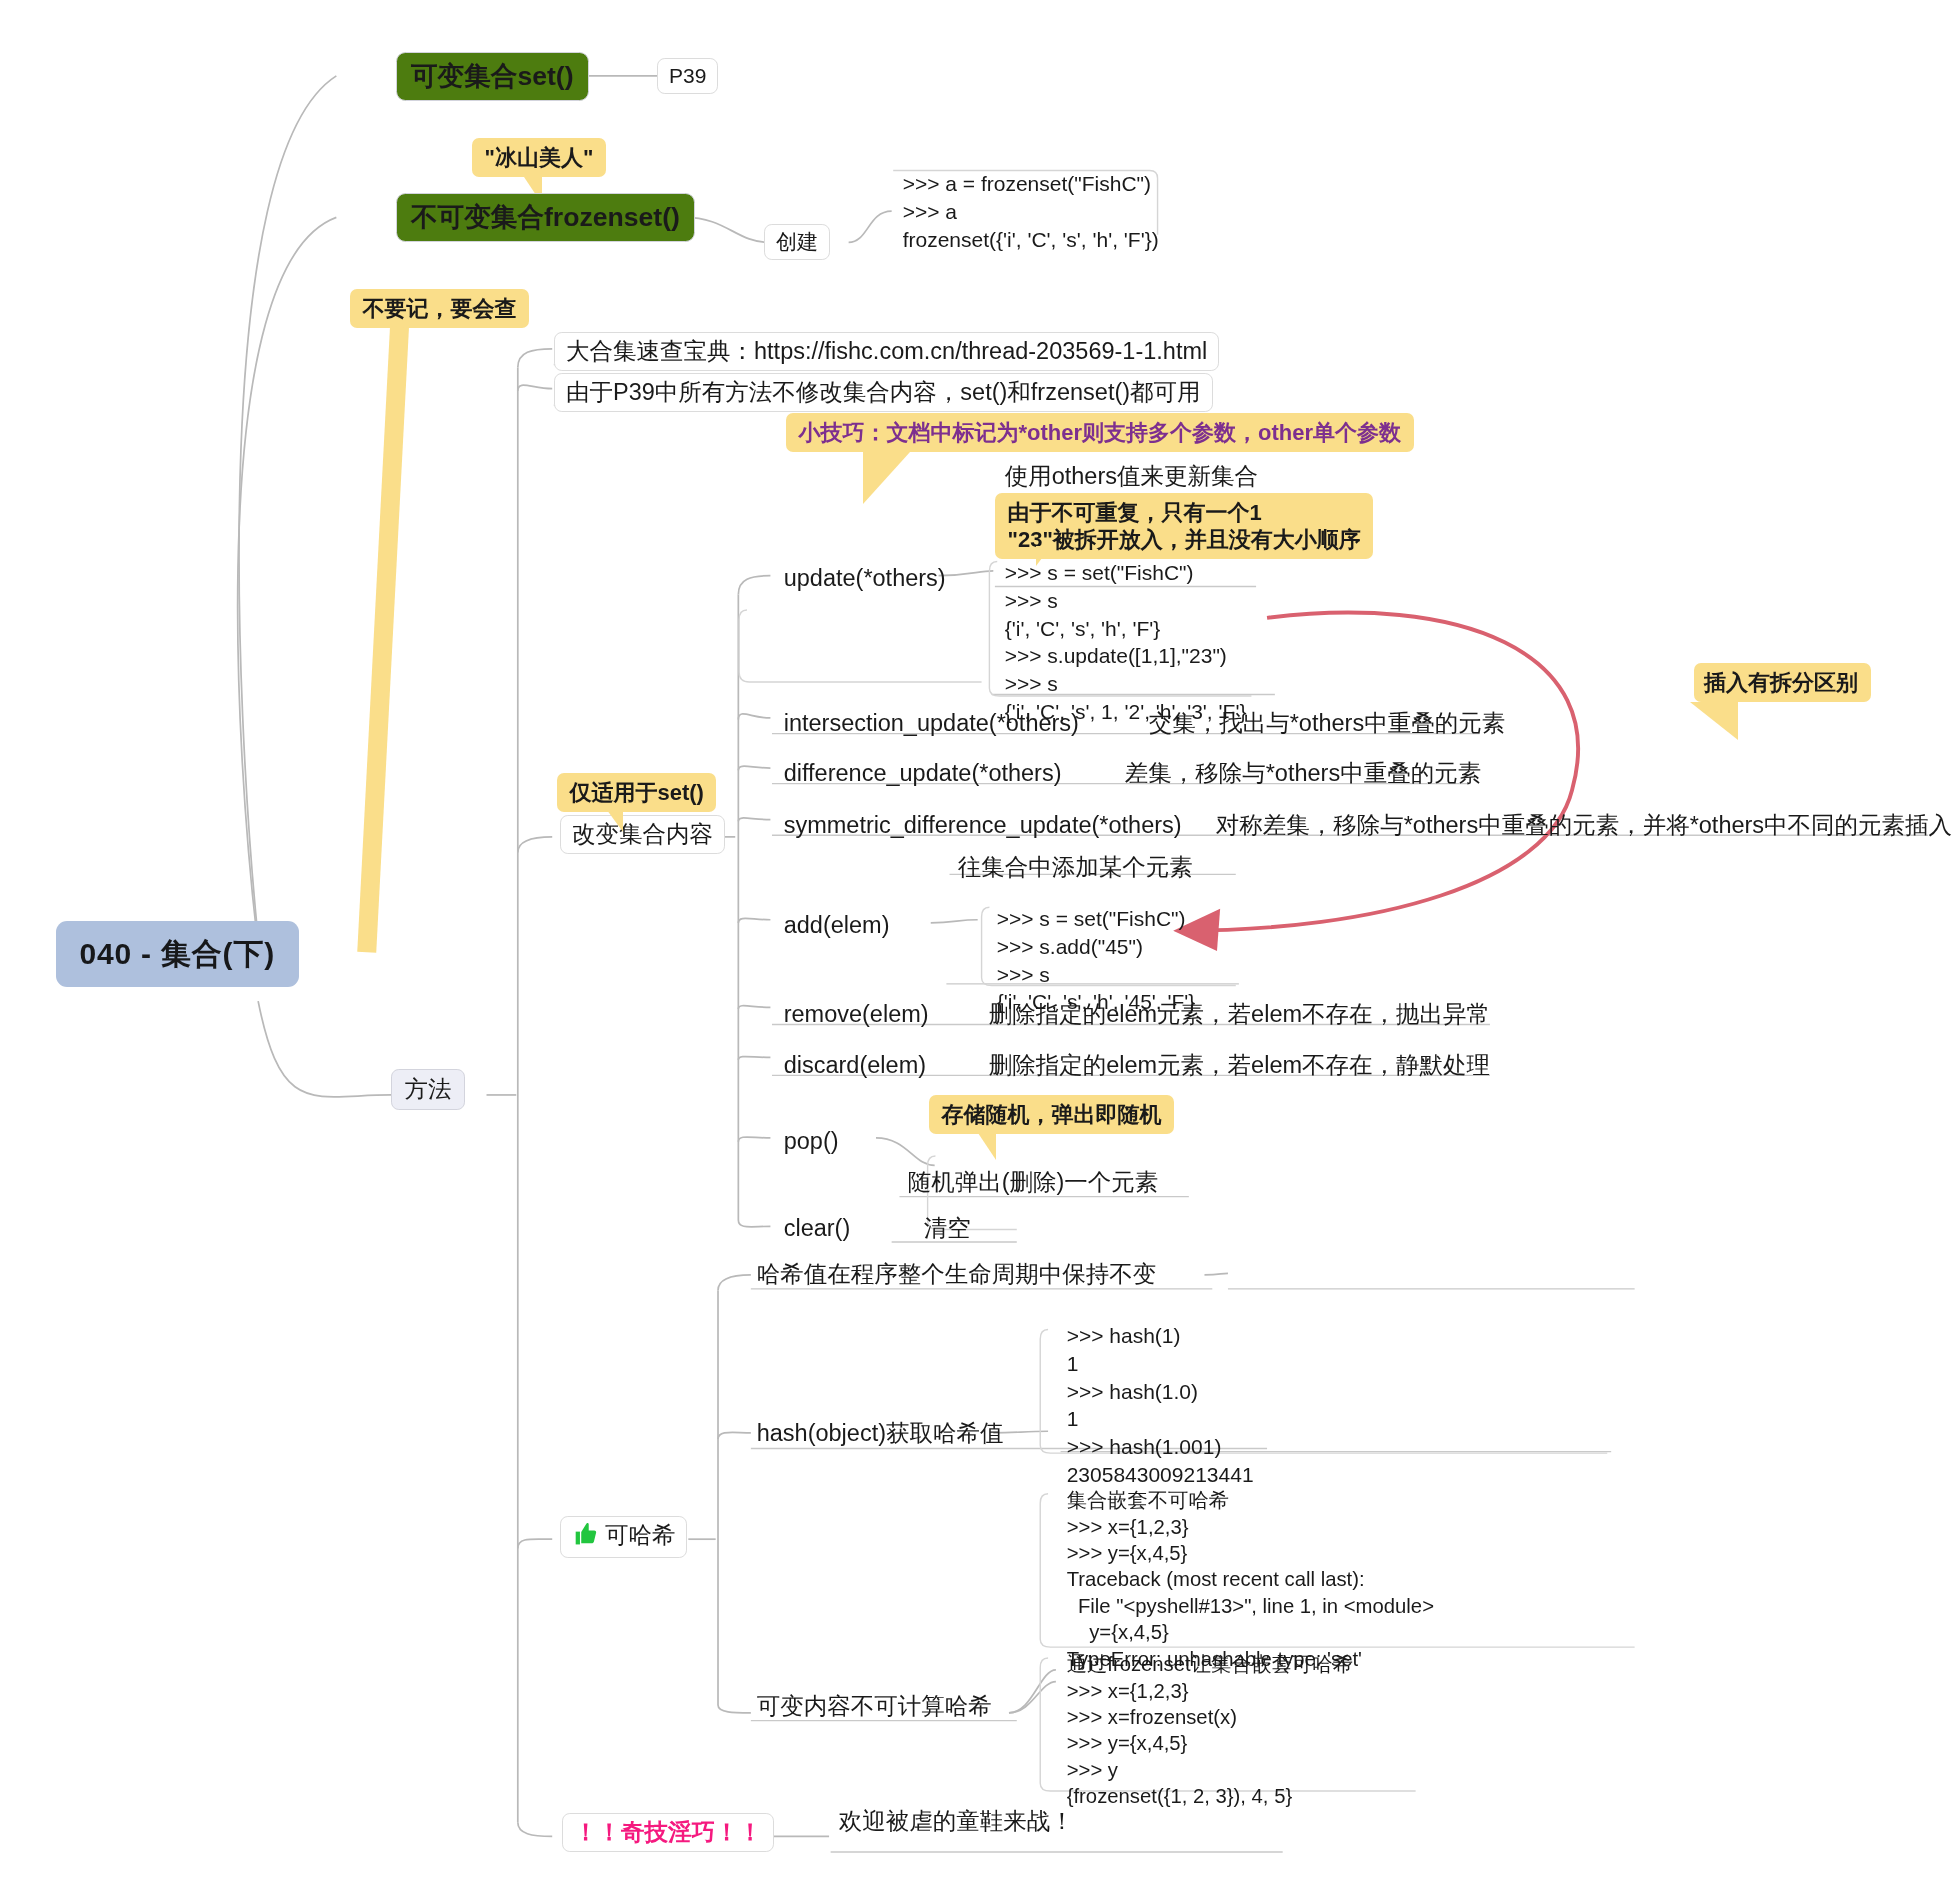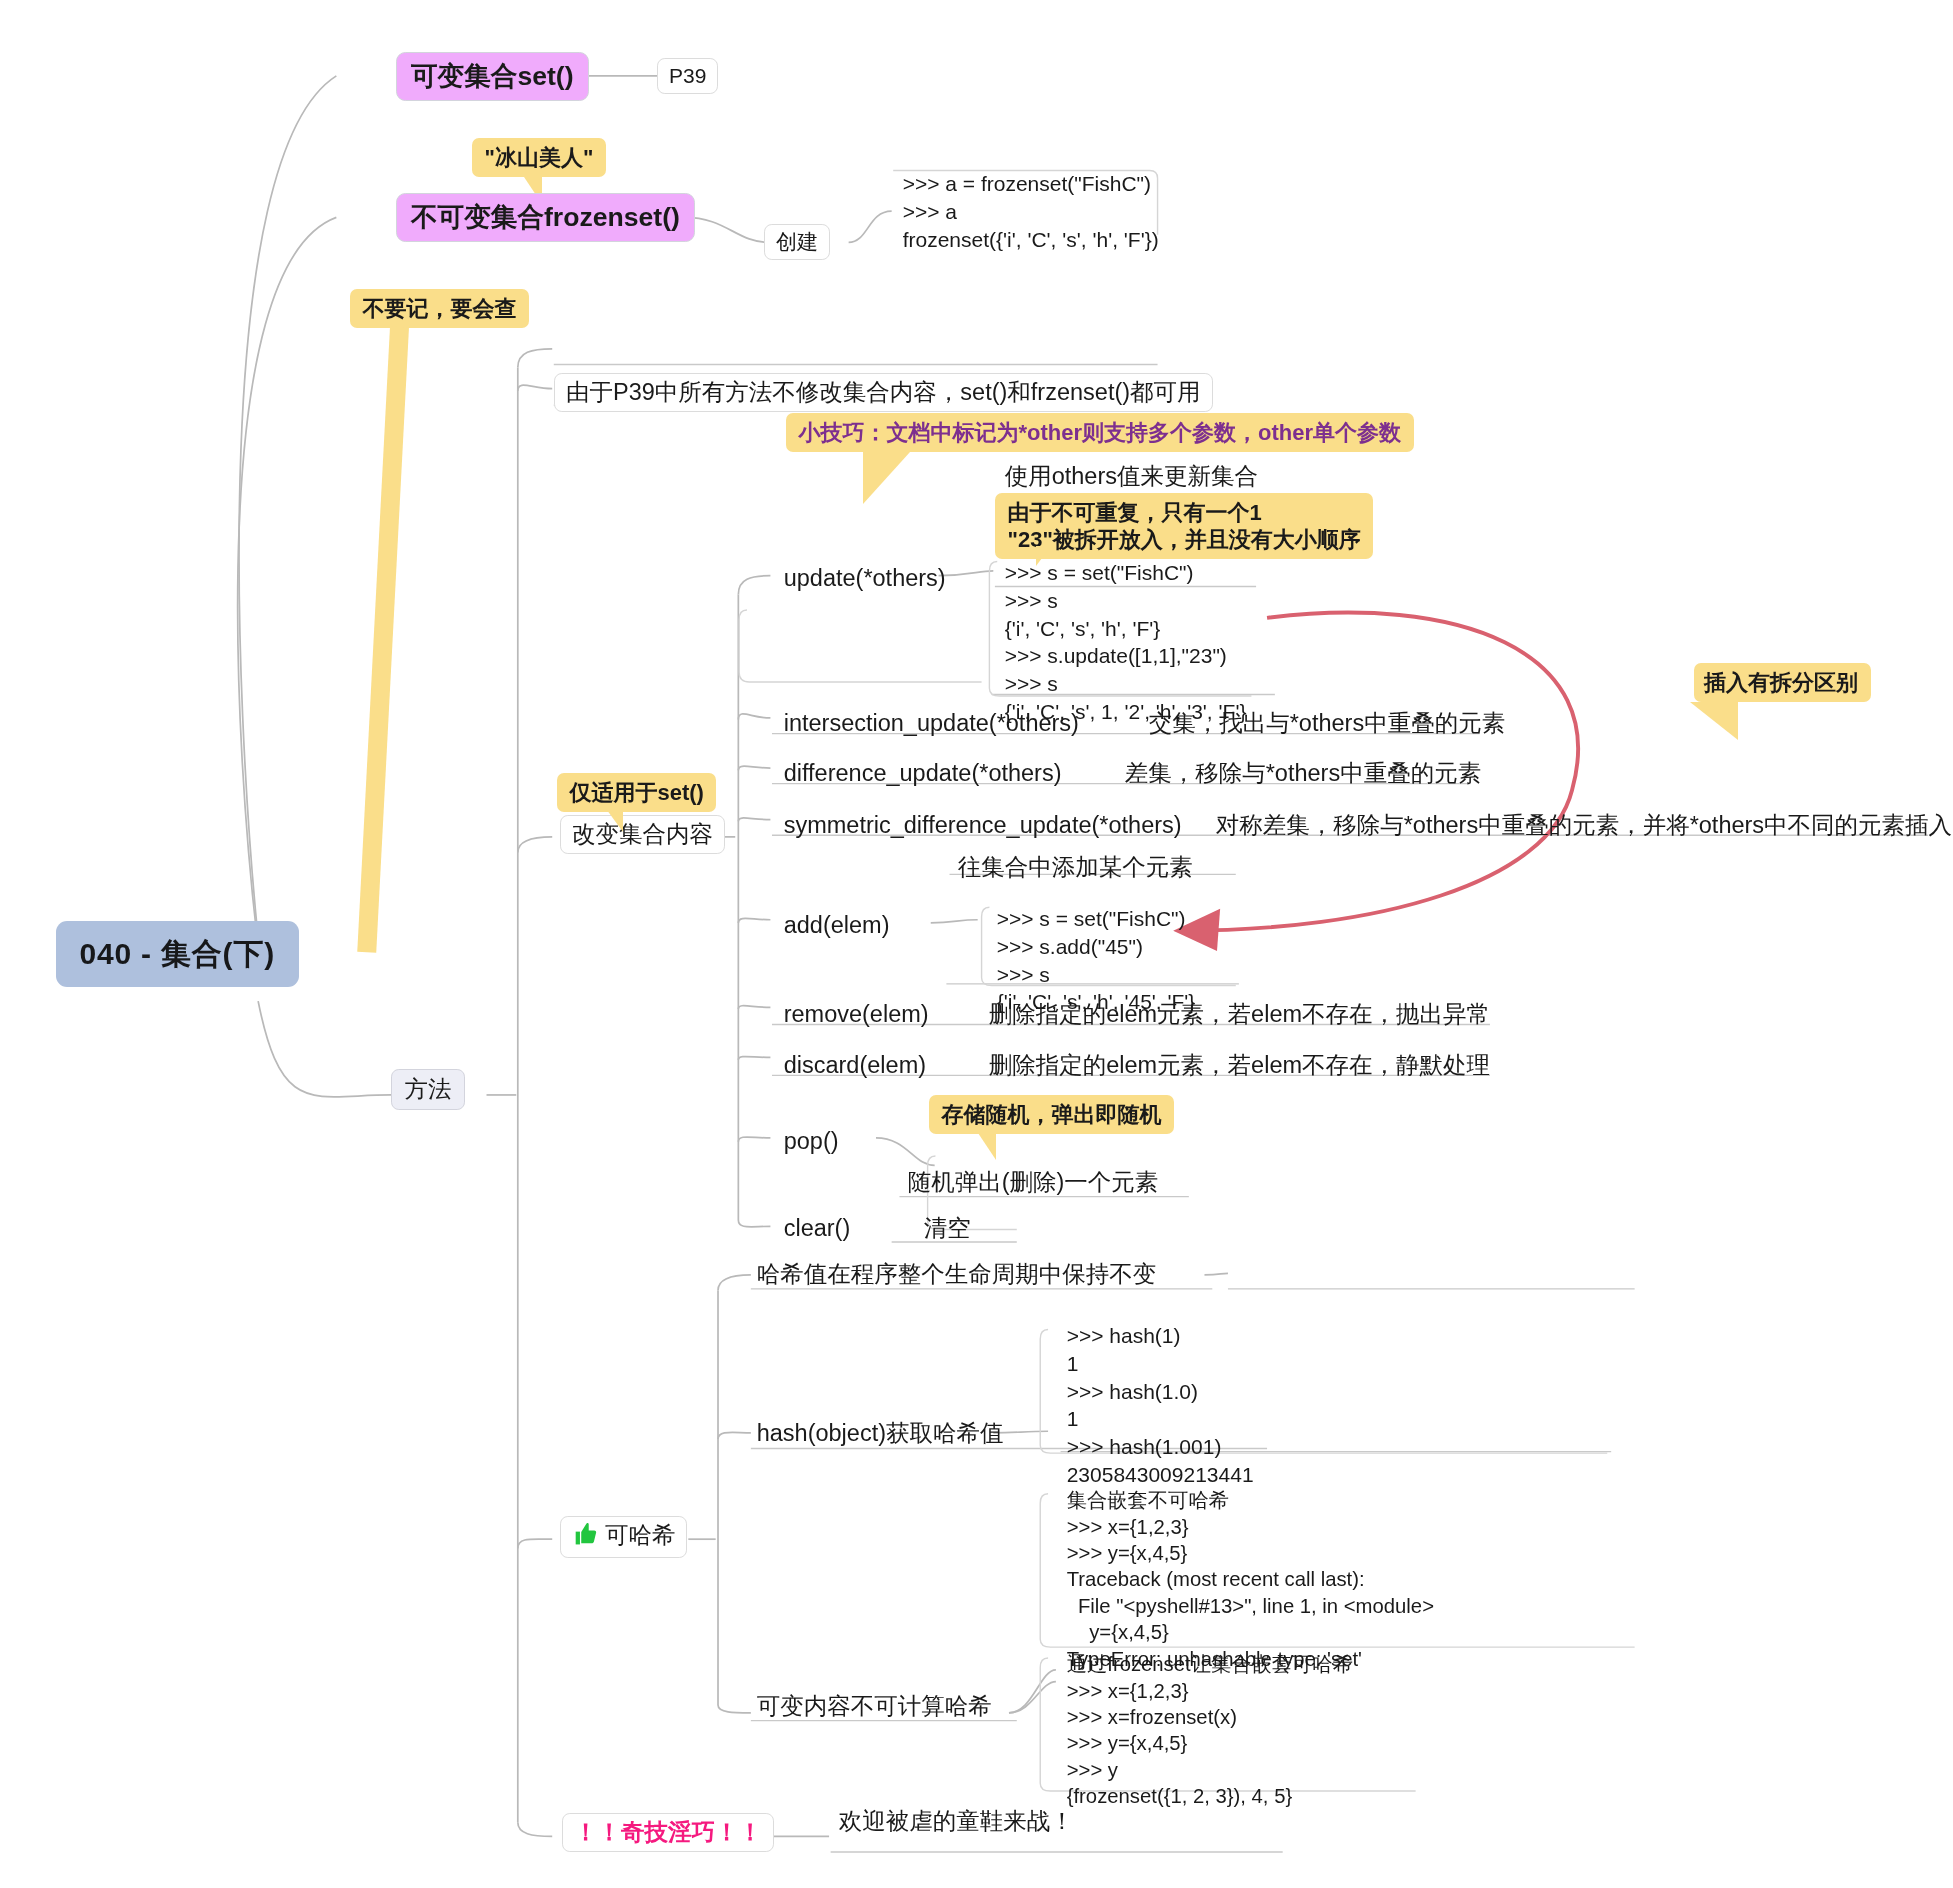--- a/index.html
+++ b/index.html
@@ -36,21 +36,21 @@
     background: #aec0dd;
     border-radius: 11px;
     padding: 14px 23.5px;
     font-size: 30px;
     font-weight: bold;
     color: #17181a;
     letter-spacing: 0.8px;
   }
   
   .topic {
-    background: #f0abfc;
+    background: #4d7c0f;
     border: 0.8px solid #d3d4dd;
     border-radius: 9.4px;
     padding: 7px 14px;
     font-size: 26.6px;
     font-weight: bold;
   }
   .topic-sm {
     background: #edeef6;
     border: 0.8px solid #d3d4dd;
     border-radius: 7.8px;
@@ -232,20 +232,21 @@
   <div class="node plain-box" style="left:764px; top:224px;">创建</div>
   <div class="node code" style="left:898px; top:168px;">&gt;&gt;&gt; a = frozenset("FishC")
 &gt;&gt;&gt; a
 frozenset({'i', 'C', 's', 'h', 'F'})</div>
 
   <div class="callout" style="left:350px; top:289px;">不要记，要会查</div>
   <div class="tail" style="left:390px; top:327px; width:19px; height:626px; background:#fade8a; border:0; transform:rotate(3deg); transform-origin: top center;"></div>
 
   <div class="node topic-sm" style="left:391px; top:1069px;">方法</div>
 
+  <div class="node plain-box-lg" style="left:554px; top:332px;">大合集速查宝典：https://fishc.com.cn/thread-203569-1-1.html</div>
   <div class="node plain-box-lg" style="left:554px; top:373px;">由于P39中所有方法不修改集合内容，set()和frzenset()都可用</div>
 
   <div class="callout purple" style="left:786px; top:413px;">小技巧：文档中标记为*other则支持多个参数，other单个参数</div>
   <div class="tail" style="left:863px; top:452px; border-width:0 0 52px 47px; border-color:transparent transparent #fade8a transparent; transform:rotate(180deg);"></div>
 
   <div class="node plain-box-lg" style="left:560px; top:815px;">改变集合内容</div>
   <div class="callout" style="left:557px; top:773px;">仅适用于set()</div>
   <div class="tail" style="left:604px; top:806px; border-width:26.6px 0 0 19px; border-color:#fade8a transparent transparent transparent;"></div>
 
   <div class="node leaf leaf-lg" style="left:779px; top:562px;">update(*others)</div>

